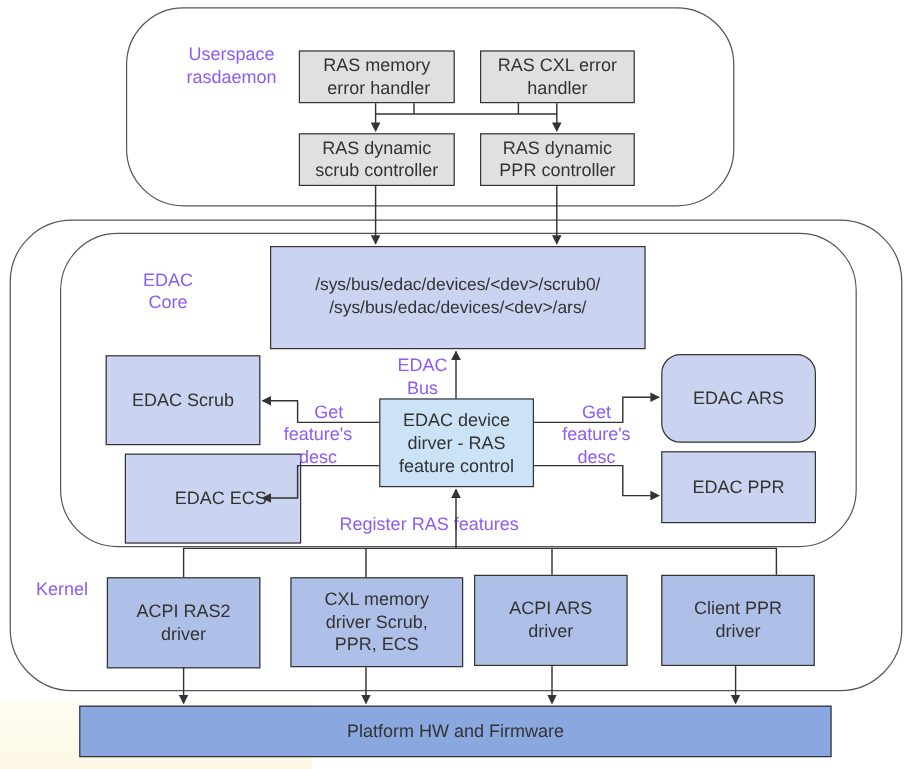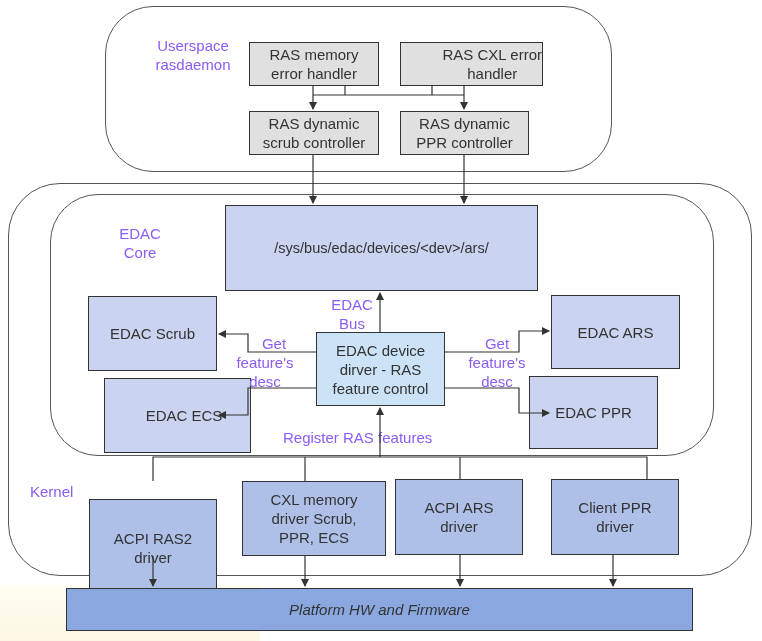--- a/index.html
+++ b/index.html
@@ -27,66 +27,67 @@
 <div class="label" style="left:148px;top:36px;width:90px;">
   <div>Userspace</div>
   <div>rasdaemon</div>
 </div>
 <div class="label" style="left:110px;top:224px;width:60px;">
   <div>EDAC</div>
   <div>Core</div>
 </div>
 <div class="label" style="left:30px;top:482px;">Kernel</div>
 
-<div class="box gray" style="left:249px;top:42px;width:130px;height:44px;">
+<div class="box gray" style="left:249px;top:42px;width:130px;height:44px;text-align:right;">
   <div>
       <div>RAS memory</div>
       <div>error handler</div>
     </div>
 </div>
-<div class="box gray" style="left:400px;top:42px;width:143px;height:44px;justify-content:flex-end;">
+<div class="box gray" style="left:400px;top:42px;width:129px;height:44px;">
   <div>
       <div>RAS CXL error</div>
       <div>handler</div>
     </div>
 </div>
 <div class="box gray" style="left:249px;top:111px;width:130px;height:44px;">
   <div>
       <div>RAS dynamic</div>
       <div>scrub controller</div>
     </div>
 </div>
 <div class="box gray" style="left:400px;top:111px;width:129px;height:44px;">
   <div>
       <div>RAS dynamic</div>
       <div>PPR controller</div>
     </div>
 </div>
 
 <div class="box blue" style="left:225px;top:205px;width:313px;height:86px;font-size:14.5px;line-height:19px;">
   <div>
+    <div>/sys/bus/edac/devices/&lt;dev&gt;/scrub0/</div>
     <div>/sys/bus/edac/devices/&lt;dev&gt;/ars/</div>
   </div>
 </div>
 
 <div class="label" style="left:326px;top:295px;width:52px;">
   <div>EDAC</div>
   <div>Bus</div>
 </div>
 
 <div class="box blue" style="left:88px;top:296px;width:129px;height:75px;">
     <span>EDAC Scrub</span>
   </div>
 <div class="box blue" style="left:104px;top:378px;width:147px;height:75px;padding-left:13px;">
     <span>EDAC ECS</span>
   </div>
-<div class="box blue" style="left:551px;top:295px;width:129px;height:74px;">
+<div class="box blue" style="left:551px;top:295px;width:129px;height:74px;border-radius:16px;">
     <span>EDAC ARS</span>
   </div>
-<div class="box blue" style="left:529px;top:376px;width:129px;height:73px;">
+<div class="box blue" style="left:551px;top:376px;width:129px;height:60px;">
     <span>EDAC PPR</span>
   </div>
 
 <div class="box lightblue" style="left:316px;top:332px;width:129px;height:74px;align-items:center;">
   <div>
     <div>EDAC device</div>
     <div>dirver - RAS</div>
     <div>feature control</div>
   </div>
 </div>
@@ -97,21 +98,21 @@
   <div>desc</div>
 </div>
 <div class="label" style="left:462px;top:334px;width:70px;">
   <div>Get</div>
   <div>feature's</div>
   <div>desc</div>
 </div>
 
 <div class="label" style="left:283px;top:428px;">Register RAS features</div>
 
-<div class="box mid" style="left:89px;top:499px;width:128px;height:97px;">
+<div class="box mid" style="left:89px;top:481px;width:128px;height:76px;">
   <div>
       <div>ACPI RAS2</div>
       <div>driver</div>
     </div>
 </div>
 <div class="box mid" style="left:242px;top:481px;width:144px;height:75px;">
   <div>
       <div>CXL memory</div>
       <div>driver Scrub,</div>
       <div>PPR, ECS</div>
@@ -123,21 +124,21 @@
       <div>driver</div>
     </div>
 </div>
 <div class="box mid" style="left:551px;top:479px;width:128px;height:76px;">
   <div>
       <div>Client PPR</div>
       <div>driver</div>
     </div>
 </div>
 
-<div class="box plat" style="left:66px;top:588px;width:627px;height:43px;font-style:italic;">
+<div class="box plat" style="left:66px;top:588px;width:627px;height:43px;">
     <span>Platform HW and Firmware</span>
   </div>
 
 <svg class="lines" width="762" height="641">
   <defs>
     <marker id="ah" markerWidth="8" markerHeight="8" refX="7" refY="4" orient="auto" markerUnits="userSpaceOnUse">
       <path d="M0,0 L8,4 L0,8 z" fill="#333"></path>
     </marker>
   </defs>
   <g stroke="#333" stroke-width="1.2" fill="none">

